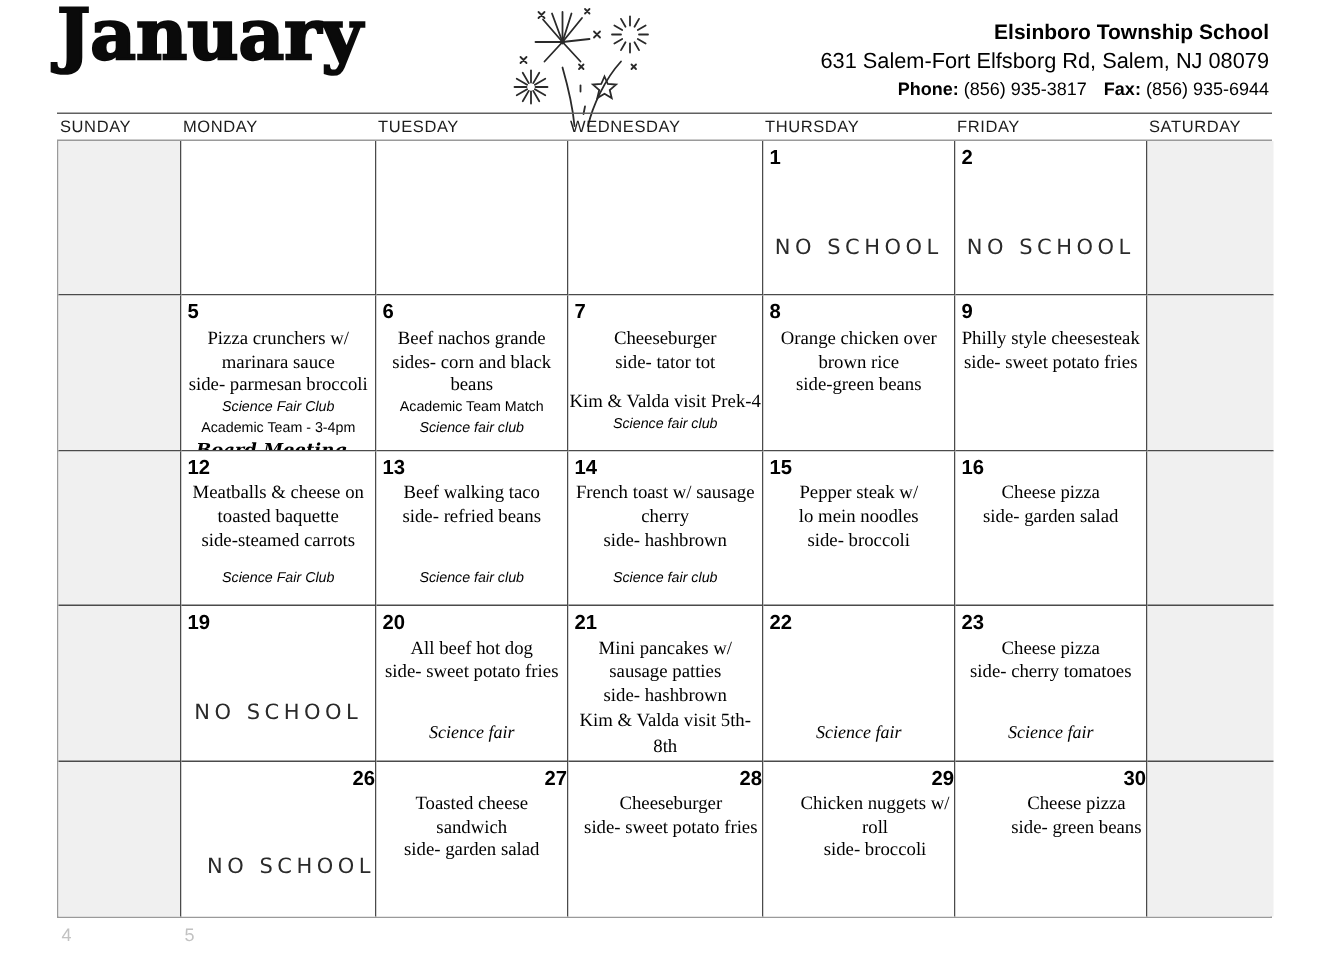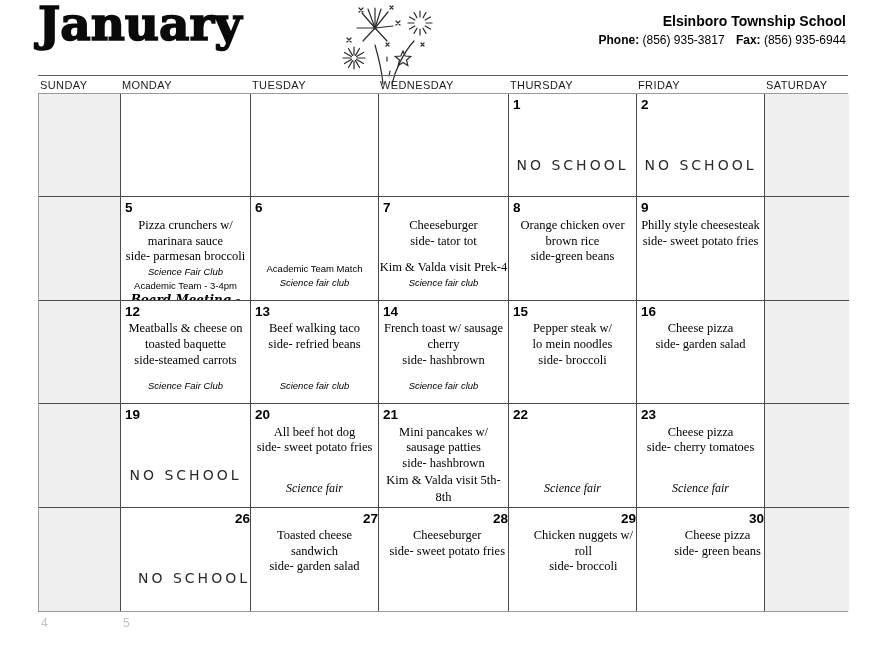--- a/index.html
+++ b/index.html
@@ -118,20 +118,21 @@
       <path d="M20,54 L20,46"></path>
         <path d="M21.5,54.4 L25.5,47.5"></path>
         <path d="M22.6,55.5 L29.5,51.5"></path>
 
       <path d="M69,50 l2.2,5 5.5,0.4 -4.2,3.6 1.3,5.4 -4.8,-2.9 -4.8,2.9 1.3,-5.4 -4.2,-3.6 5.5,-0.4 z"></path>
     </g>
   </svg>
 
   <div class="school-info">
     <div class="school-name">Elsinboro Township School</div>
+    <div class="school-address">631 Salem-Fort Elfsborg Rd, Salem, NJ 08079</div>
     <div class="school-contact">
       <span class="b">Phone:</span>
       <span>(856) 935-3817</span>
       <span class="b gap">Fax:</span>
       <span>(856) 935-6944</span>
     </div>
   </div>
 
   <div class="weekday-row">
     <span class="weekday">SUNDAY</span>
@@ -166,20 +167,24 @@
           <div>side- parmesan broccoli</div>
         </div>
         <div class="events">
           <div class="ev-italic-sans">Science Fair Club</div>
           <div class="ev-sans">Academic Team - 3-4pm</div>
           <div class="ev-bold-italic-serif">Board Meeting - 6:30pm</div>
         </div>
       </div>
       <div class="cell">
         <div class="date">6</div>
+        <div class="menu">
+          <div>Beef nachos grande</div>
+          <div>sides- corn and black beans</div>
+        </div>
         <div class="events">
           <div class="ev-sans">Academic Team Match</div>
           <div class="ev-italic-sans">Science fair club</div>
         </div>
       </div>
       <div class="cell">
         <div class="date">7</div>
         <div class="menu">
           <div>Cheeseburger</div>
           <div>side- tator tot</div>

